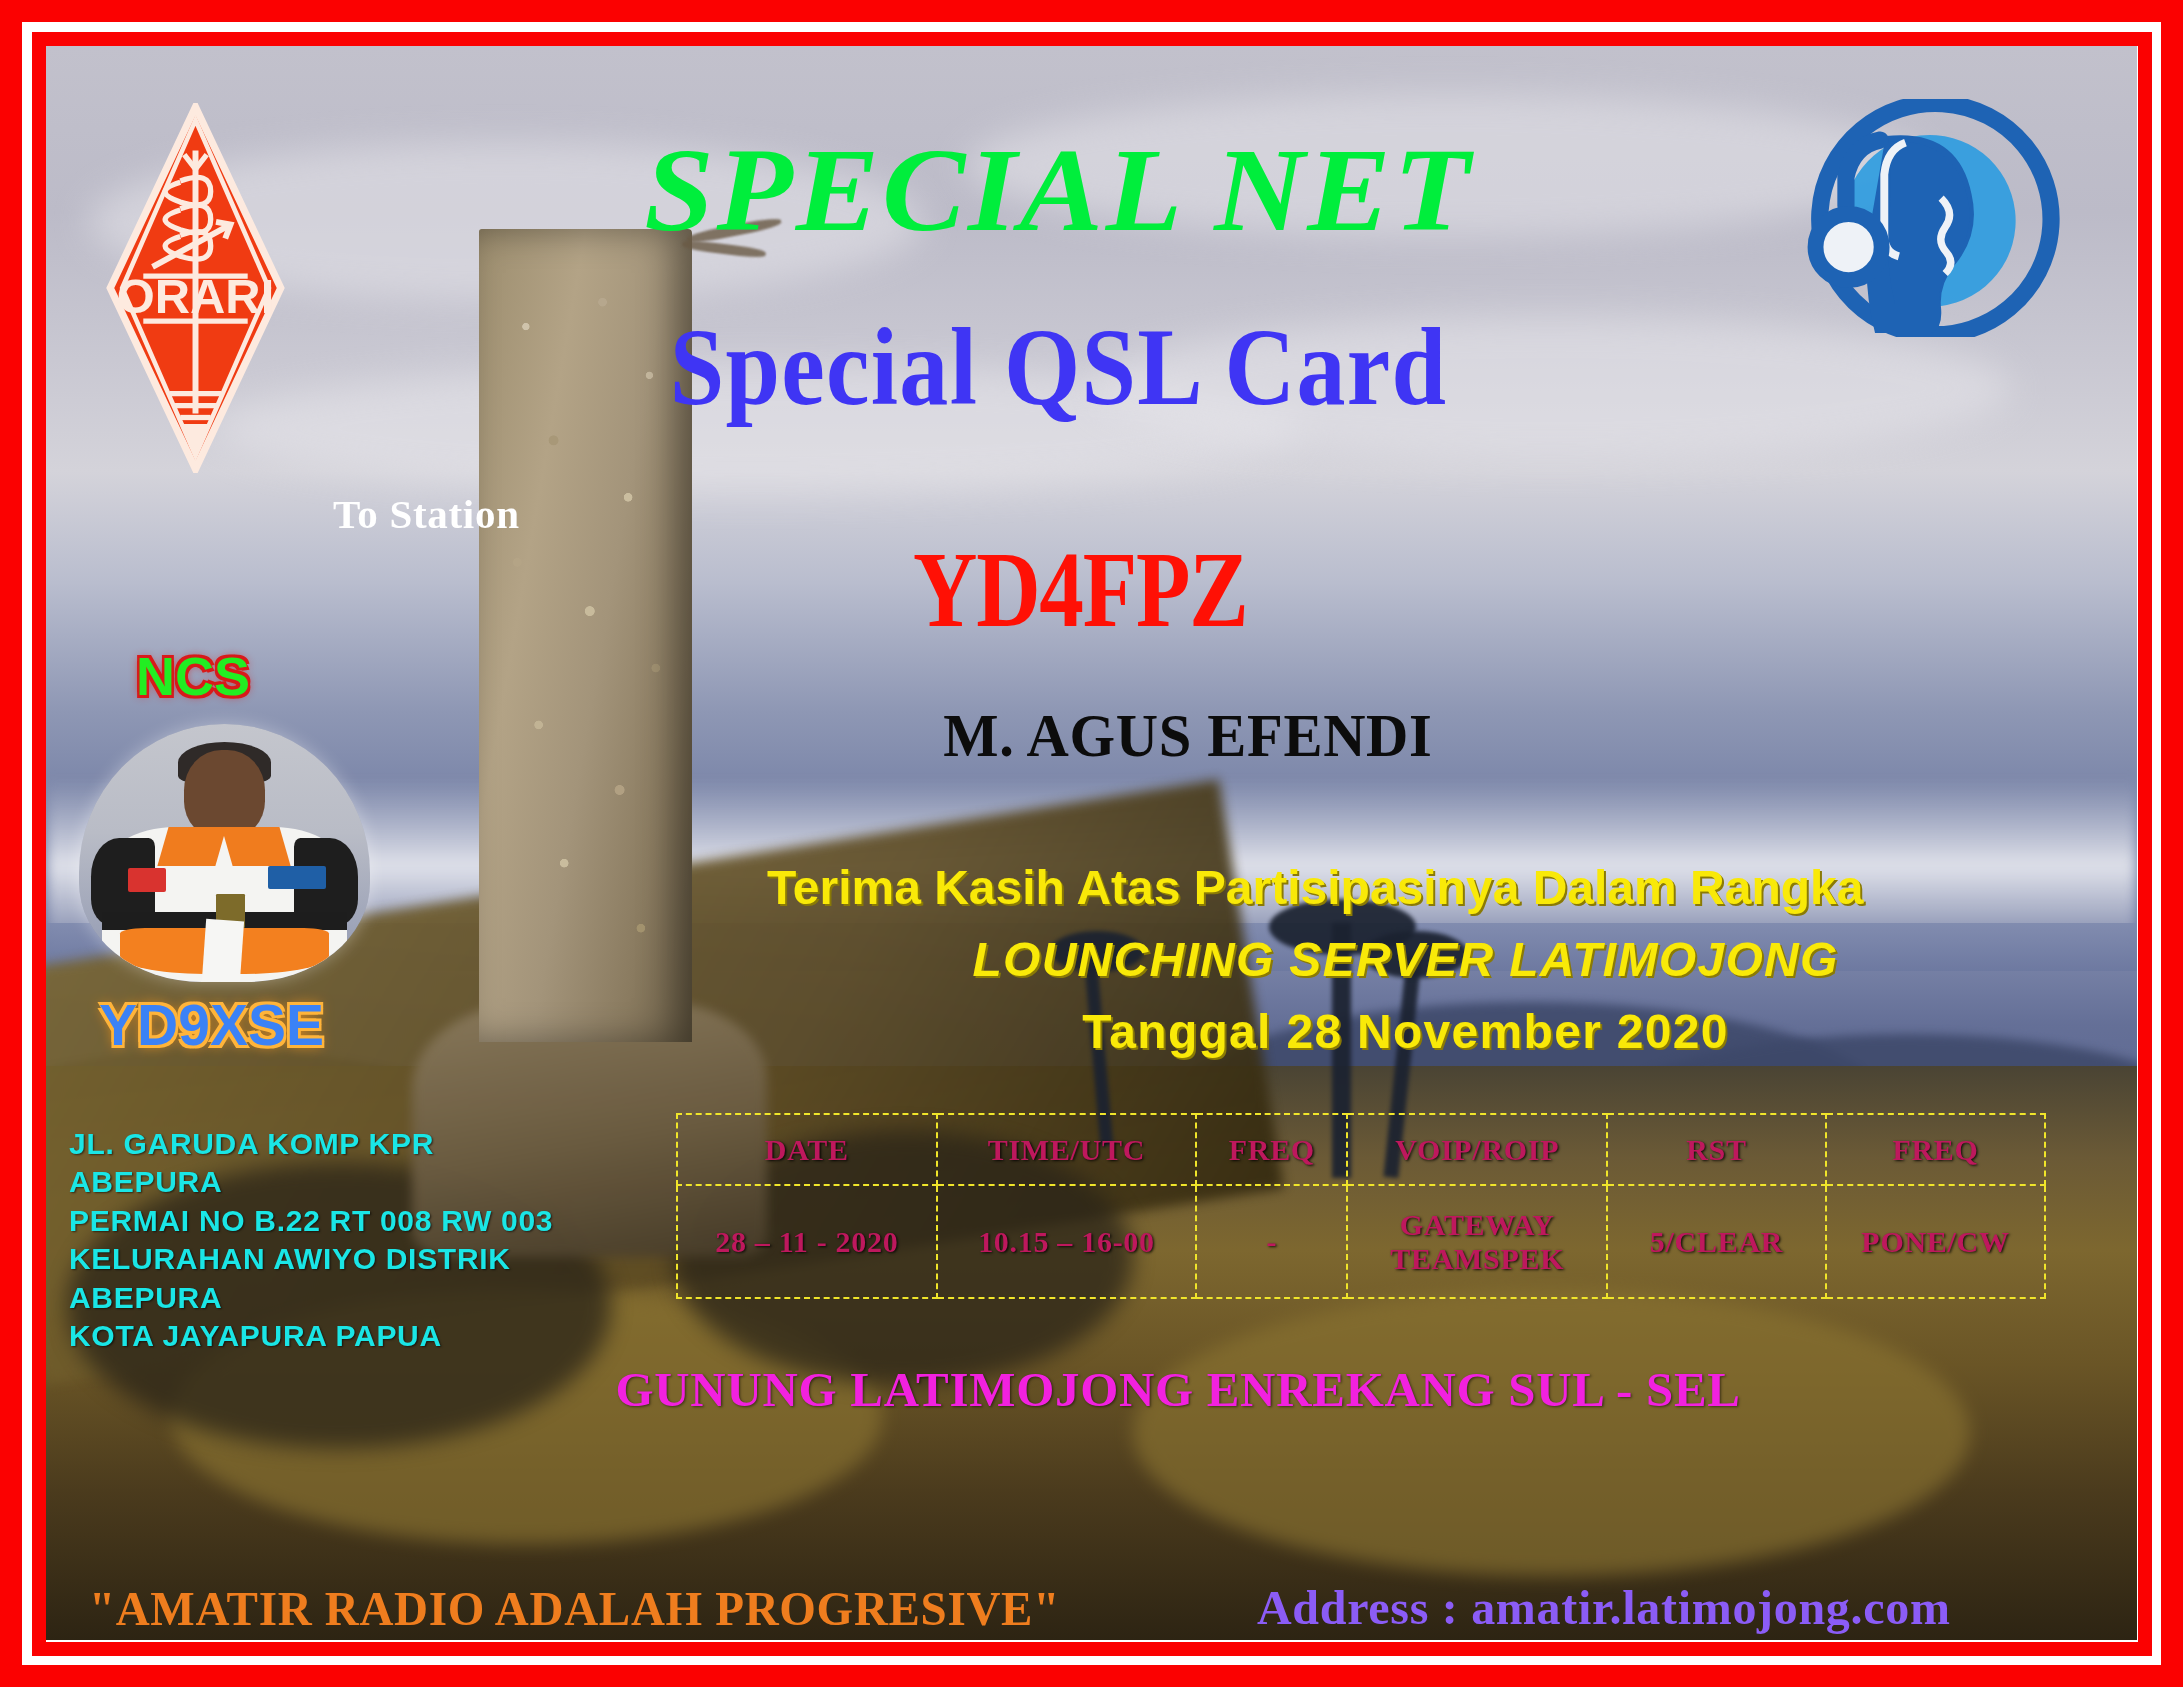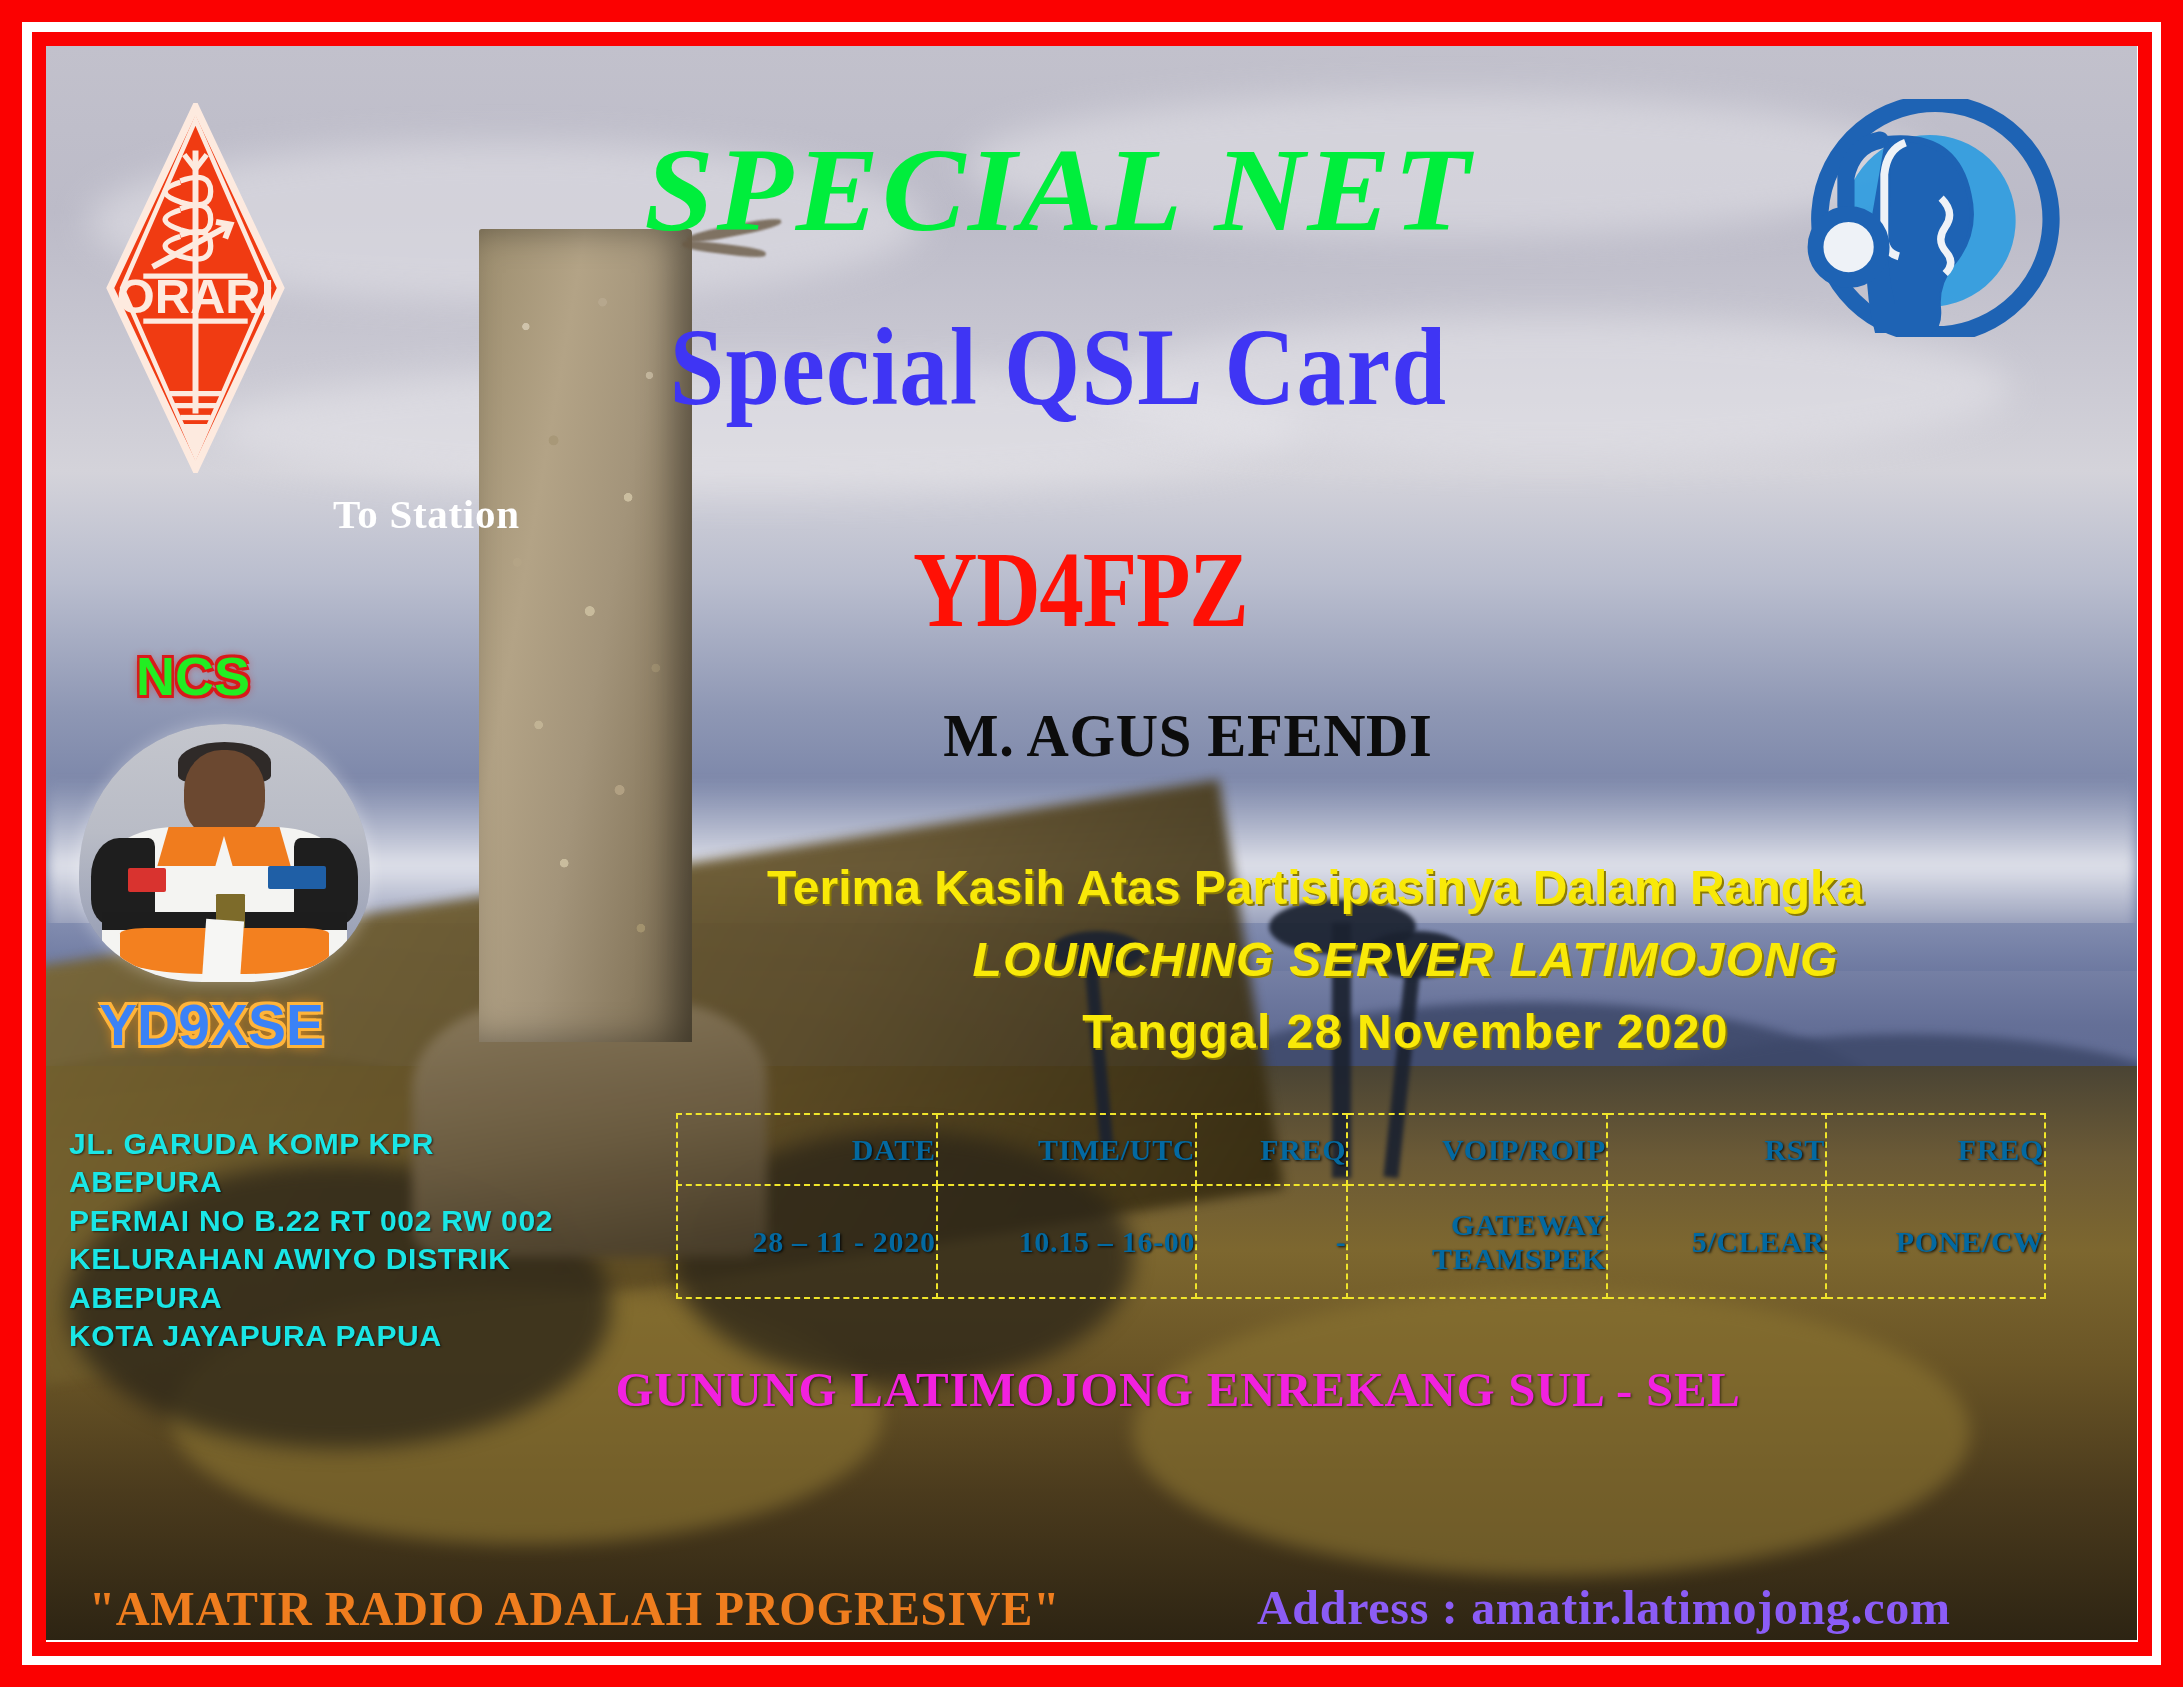--- a/index.html
+++ b/index.html
@@ -123,21 +123,21 @@
   .launch{position:absolute;left:767px;top:932px;width:1277px;text-align:center;
         font-family:"Liberation Sans",sans-serif;font-weight:bold;font-style:italic;font-size:48px;
         color:#f9e908;text-shadow:2px 2px 0 #8a7a05;letter-spacing:1.3px;}
   .tanggal{position:absolute;left:767px;top:1004px;width:1277px;text-align:center;
         font-family:"Liberation Sans",sans-serif;font-weight:bold;font-size:48px;
         color:#f9e908;text-shadow:2px 2px 0 #8a7a05;letter-spacing:1.3px;}
 
   
   .qtable{position:absolute;left:676px;top:1113px;width:1370px;height:180px;
         border-collapse:collapse;table-layout:fixed;}
-  .qtable td{border:2px dashed #f0e52a;color:#0369a1;text-align:right;vertical-align:middle;
+  .qtable td{border:2px dashed #f0e52a;color:#be185d;text-align:center;vertical-align:middle;
         font-family:"Liberation Serif",serif;font-weight:bold;font-size:30px;
         text-shadow:1.3px 1.3px 2.6px rgba(0,0,0,.85);letter-spacing:0.7px;padding:0;}
   .qtable tr.head td{height:69px;}
   .qtable tr.val td{height:111px;}
 
   .gunung{position:absolute;left:629px;top:1362px;width:1356px;text-align:left;
         font-family:"Liberation Serif",serif;font-weight:bold;font-size:48px;
         color:#f221df;letter-spacing:0.7px;text-shadow:1.3px 1.3px 2.6px rgba(0,0,0,.5);
         transform:scaleX(1.02);}
 
@@ -238,21 +238,21 @@
     <div class="op-stripe"></div>
     <div class="op-id"></div>
     <div class="op-sash"></div>
     <div class="op-sashwhite"></div>
   </div>
   <div class="yd9">YD9XSE</div>
 
   <div class="addr">
     <div>JL. GARUDA KOMP KPR</div>
     <div>ABEPURA</div>
-    <div>PERMAI NO B.22 RT 002 RW 002</div>
+    <div>PERMAI NO B.22 RT 008 RW 003</div>
     <div>KELURAHAN AWIYO DISTRIK</div>
     <div>ABEPURA</div>
     <div>KOTA JAYAPURA PAPUA</div>
   </div>
 
   <div class="callsign">YD4FPZ</div>
   <div class="opname">M. AGUS EFENDI</div>
   <div class="thanks">Terima Kasih Atas Partisipasinya Dalam Rangka</div>
   <div class="launch">LOUNCHING SERVER LATIMOJONG</div>
   <div class="tanggal">Tanggal  28  November  2020</div>

